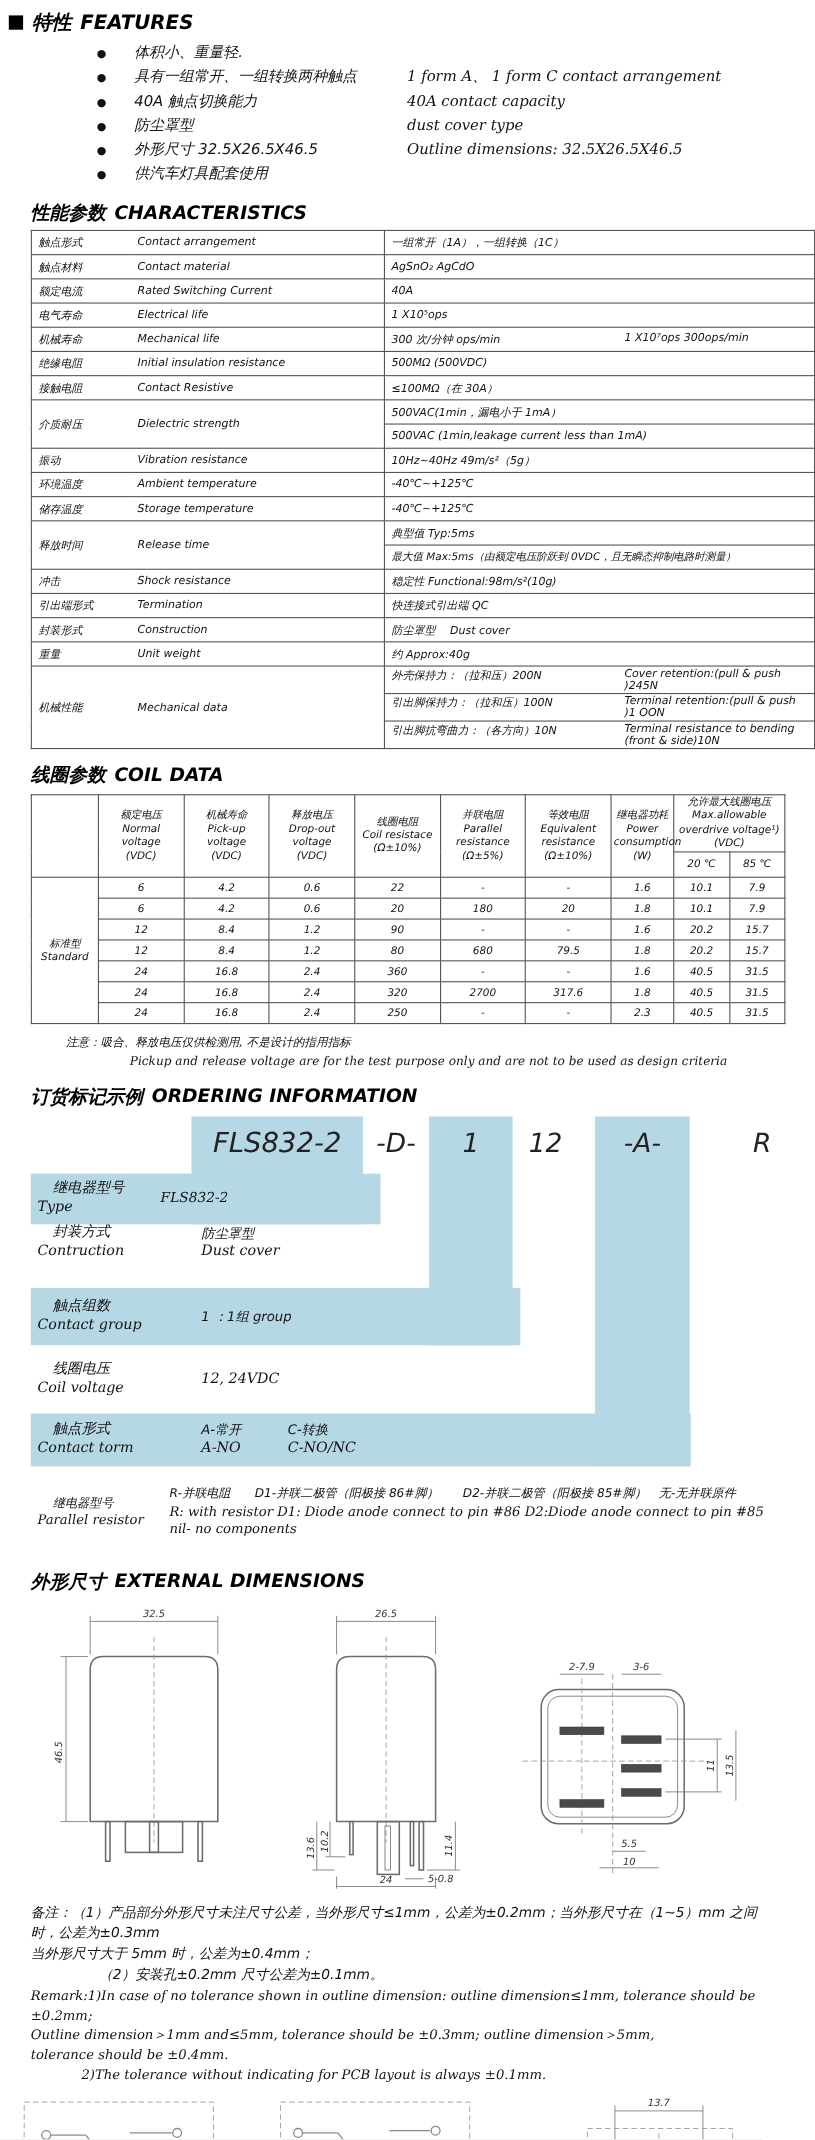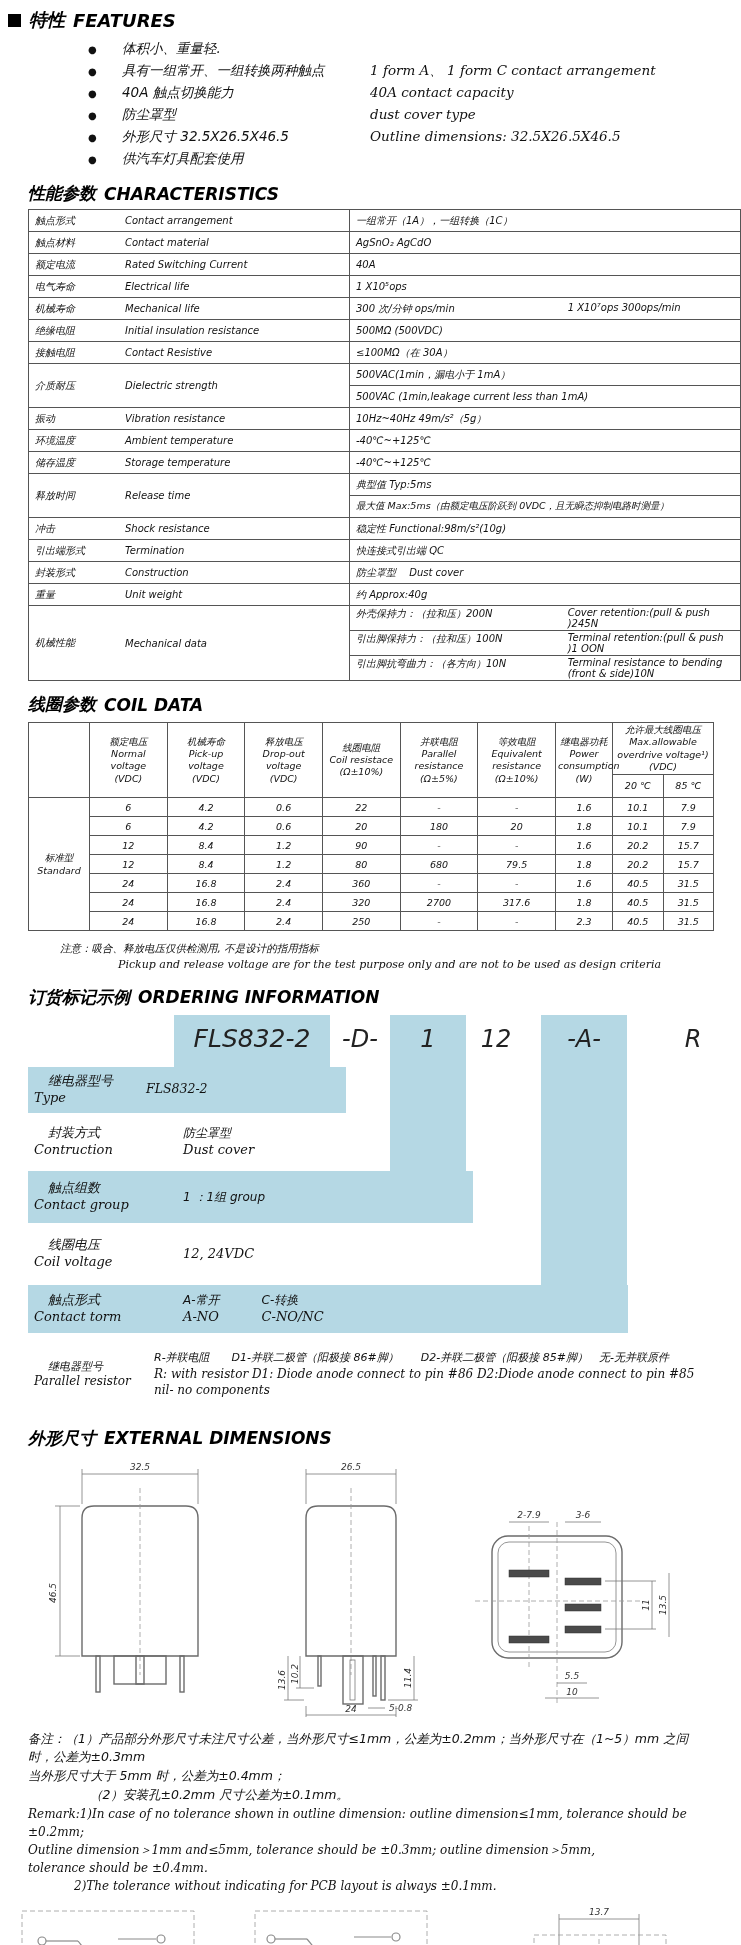--- a/index.html
+++ b/index.html
@@ -54,21 +54,21 @@
   .rbg5{left:0;top:270px;width:600px;height:48px;}
   .cp{position:absolute;top:4px;height:40px;line-height:40px;text-align:center;
       font-size:24px;color:#222;z-index:1;}
   .cp1{left:146px;width:156px;font-size:25px;}
   .cp2{left:303px;width:58px;}
   .cp3{left:362px;width:76px;}
   .cp4{left:446px;width:44px;}
   .cp5{left:513px;width:86px;}
   .cp6{left:643px;width:44px;}
   .orow{position:absolute;left:0;width:686px;display:flex;align-items:center;z-index:1;}
-  .r1{top:52px;height:46px;} .r2{top:100px;height:54px;} .r3{top:156px;height:52px;}
+  .r1{top:52px;height:46px;} .r2{top:88px;height:54px;} .r3{top:156px;height:52px;}
   .r4{top:210px;height:58px;} .r5{top:270px;height:48px;} .r6{top:320px;height:80px;}
   .olab{flex:0 0 135px;padding-left:6px;line-height:1.3;}
   .olab .cn{font-size:13px;padding-left:14px;}
   .olab .en{font-size:13px;font-family:"DejaVu Serif",serif;}
   .oval{line-height:1.35;}
   .oval .cn{font-size:12px;}
   .oval .en{font-size:13px;font-family:"DejaVu Serif",serif;}
   .r1 .oval{margin-left:-23px;font-family:"DejaVu Serif",serif;font-size:12.5px;}
   .r2 .oval,.r3 .oval,.r4 .oval{margin-left:14px;}
   .r5 .oval{margin-left:14px;display:flex;gap:42px;}

